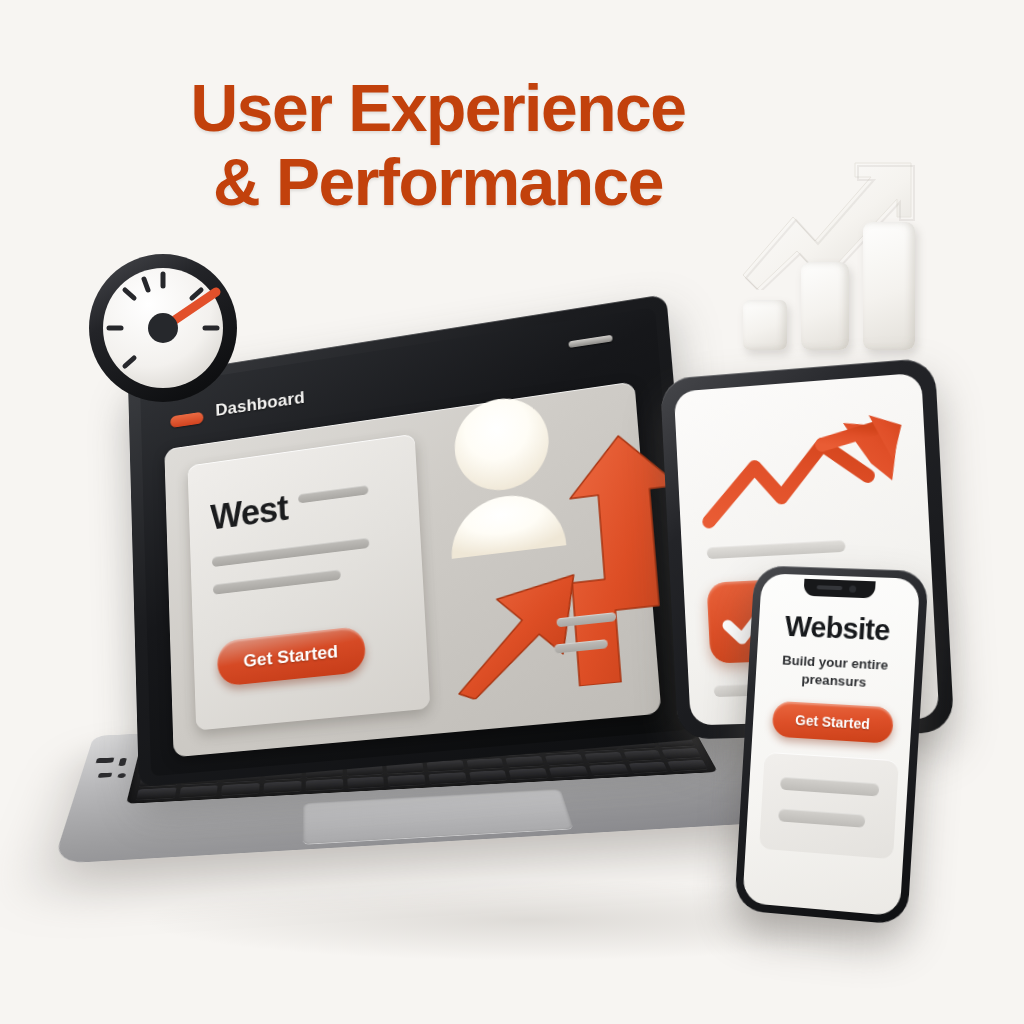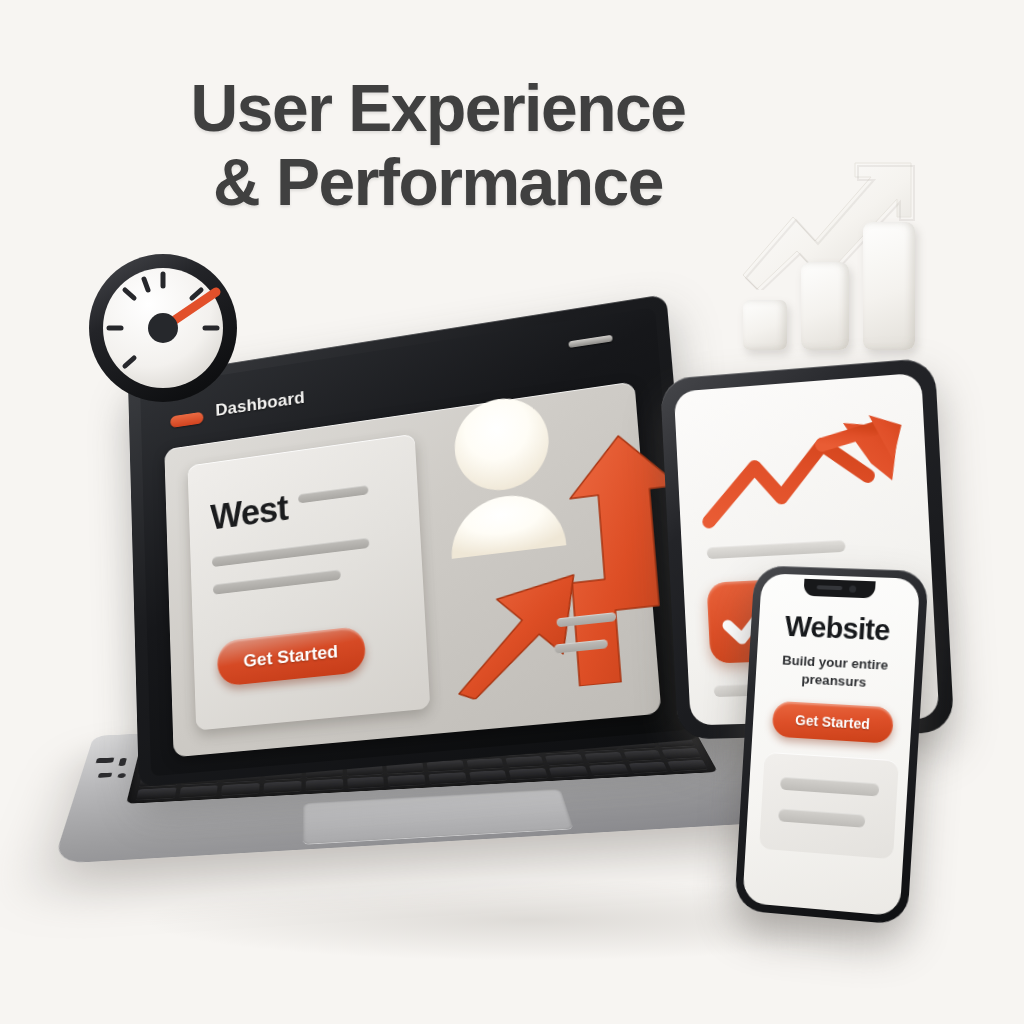--- a/index.html
+++ b/index.html
@@ -9,21 +9,21 @@
     background:#F7F5F2;
     position:relative;
   }
   #stage { position:absolute; inset:0; width:1024px; height:1024px; overflow:hidden; background:#F7F5F2; }
 
   
   .headline {
     position:absolute; left:0; top:72px; width:876px;
     text-align:center;
     font-size:66px; font-weight:bold; line-height:1.12;
-    color:#404040; letter-spacing:-1.5px;
+    color:#c2410c; letter-spacing:-1.5px;
     white-space:pre-line;
     z-index:40;
     text-shadow:0 2px 3px rgba(0,0,0,.10);
   }
 
   
   .barchart { position:absolute; left:735px; top:150px; width:190px; height:200px; z-index:12; }
   .bar {
     position:absolute; bottom:0; background:linear-gradient(160deg,#FEFEFD 0%,#F4F2EE 55%,#E3E0DA 100%);
     border-radius:9px;

